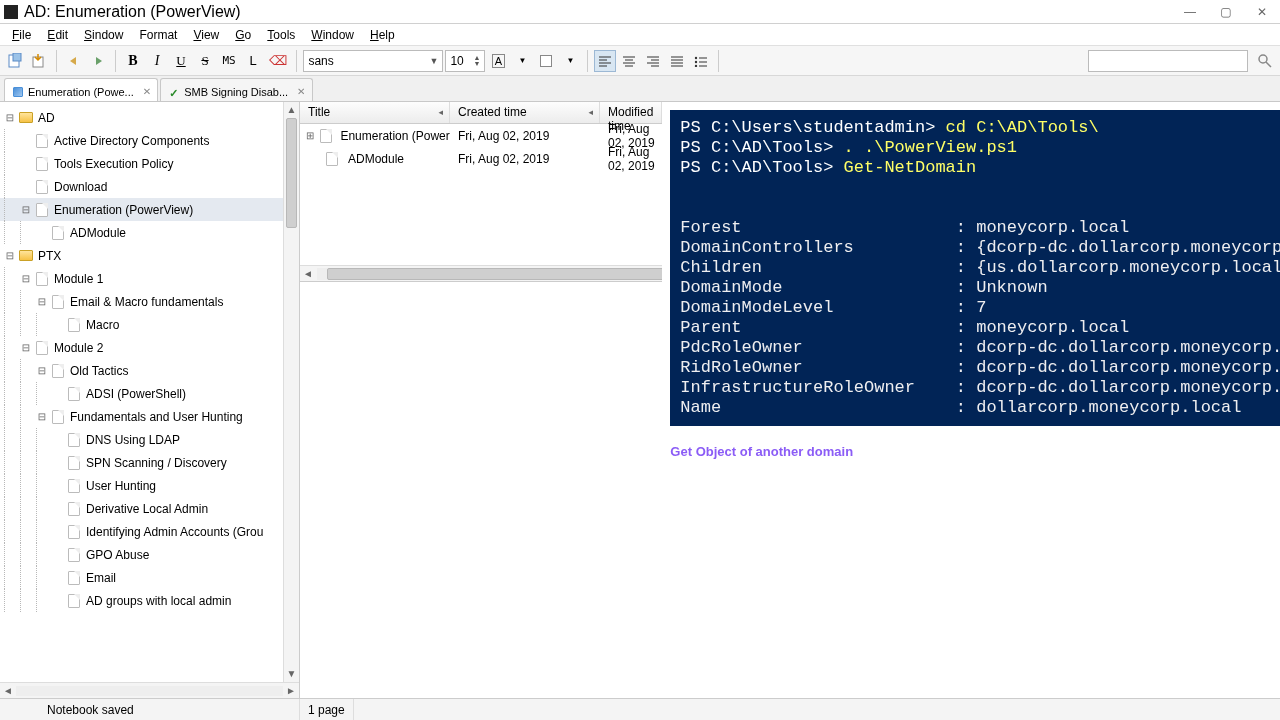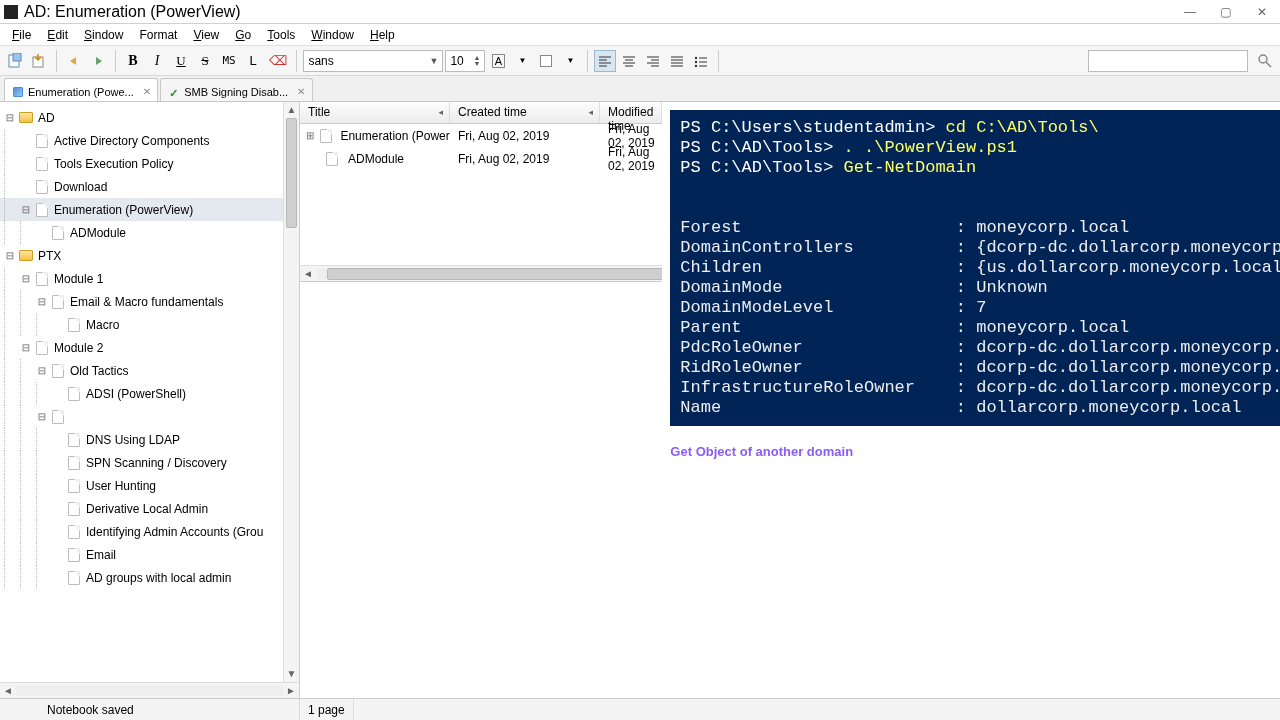--- a/index.html
+++ b/index.html
@@ -354,20 +354,21 @@
           </span>
           <span>ADSI (PowerShell)</span>
         </div>
         <div class="trow">
           <span class="indent ln" style="width: 16px; height: 23px; position: relative;"></span>
           <span class="indent ln" style="width: 16px; height: 23px; position: relative;"></span>
           <span class="twister">⊟</span>
           <span class="ticon">
             <span class="page"></span>
           </span>
+          <span>Fundamentals and User Hunting</span>
         </div>
         <div class="trow">
           <span class="indent ln" style="width: 16px; height: 23px; position: relative;"></span>
           <span class="indent ln" style="width: 16px; height: 23px; position: relative;"></span>
           <span class="indent ln" style="width: 16px; height: 23px; position: relative;"></span>
           <span class="twister"></span>
           <span class="ticon">
             <span class="page"></span>
           </span>
           <span>DNS Using LDAP</span>
@@ -404,20 +405,30 @@
         </div>
         <div class="trow">
           <span class="indent ln" style="width: 16px; height: 23px; position: relative;"></span>
           <span class="indent ln" style="width: 16px; height: 23px; position: relative;"></span>
           <span class="indent ln" style="width: 16px; height: 23px; position: relative;"></span>
           <span class="twister"></span>
           <span class="ticon">
             <span class="page"></span>
           </span>
           <span>Identifying Admin Accounts (Grou</span>
+        </div>
+        <div class="trow">
+          <span class="indent ln" style="width: 16px; height: 23px; position: relative;"></span>
+          <span class="indent ln" style="width: 16px; height: 23px; position: relative;"></span>
+          <span class="indent ln" style="width: 16px; height: 23px; position: relative;"></span>
+          <span class="twister"></span>
+          <span class="ticon">
+            <span class="page"></span>
+          </span>
+          <span>GPO Abuse</span>
         </div>
         <div class="trow">
           <span class="indent ln" style="width: 16px; height: 23px; position: relative;"></span>
           <span class="indent ln" style="width: 16px; height: 23px; position: relative;"></span>
           <span class="indent ln" style="width: 16px; height: 23px; position: relative;"></span>
           <span class="twister"></span>
           <span class="ticon">
             <span class="page"></span>
           </span>
           <span>Email</span>

